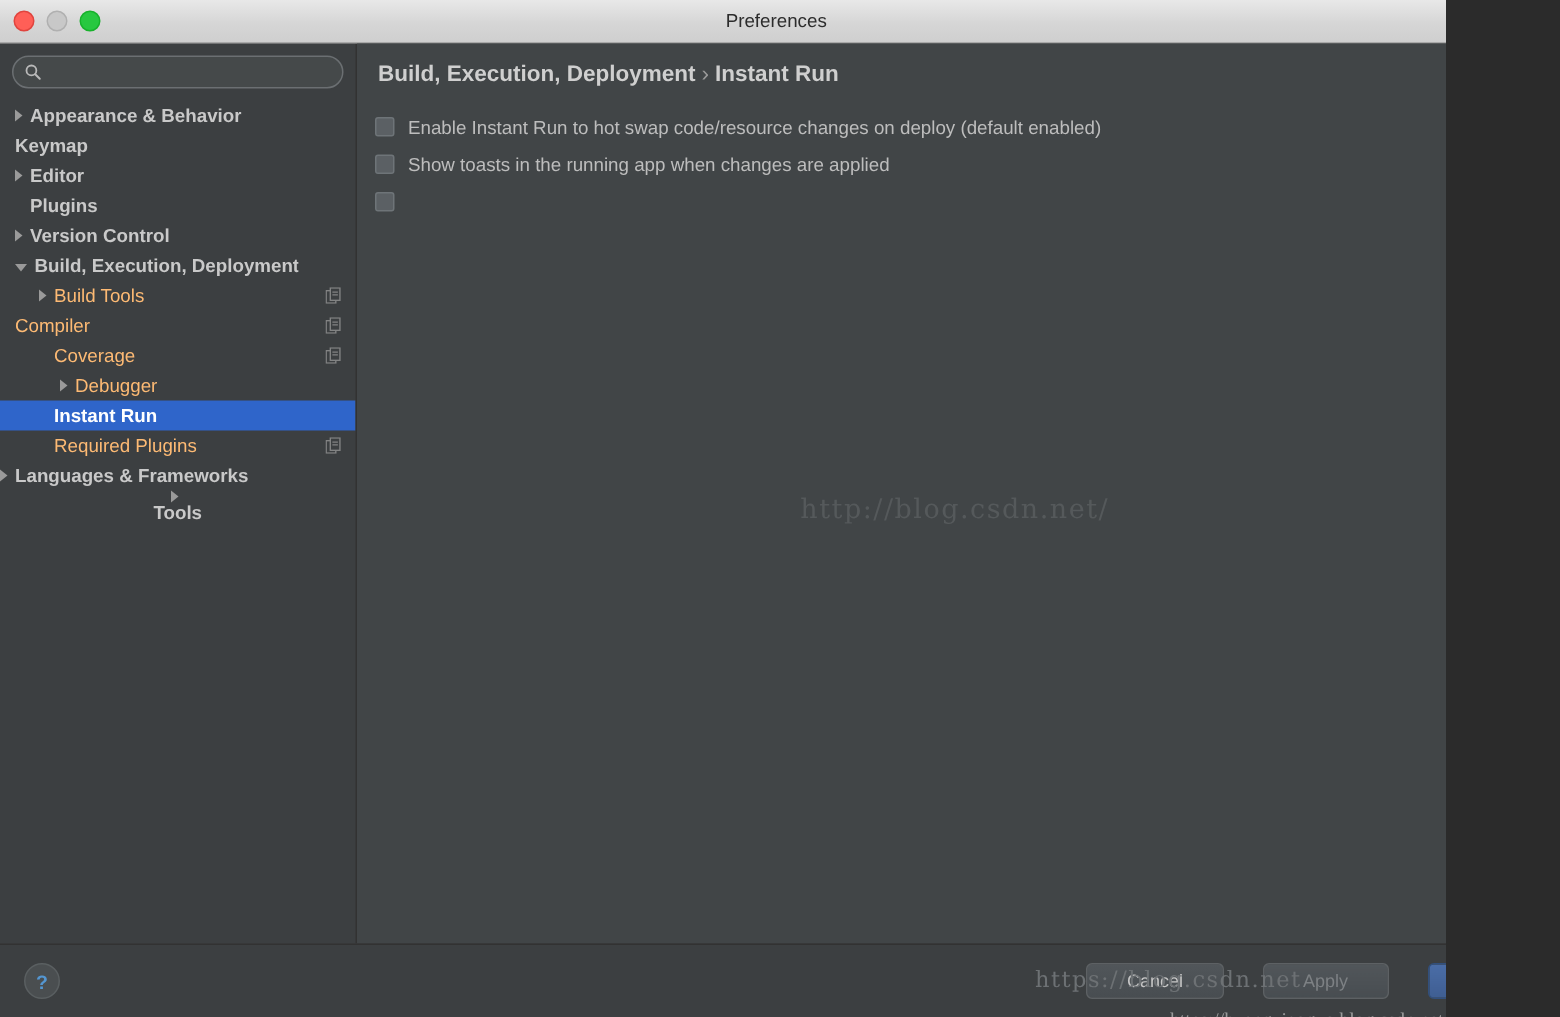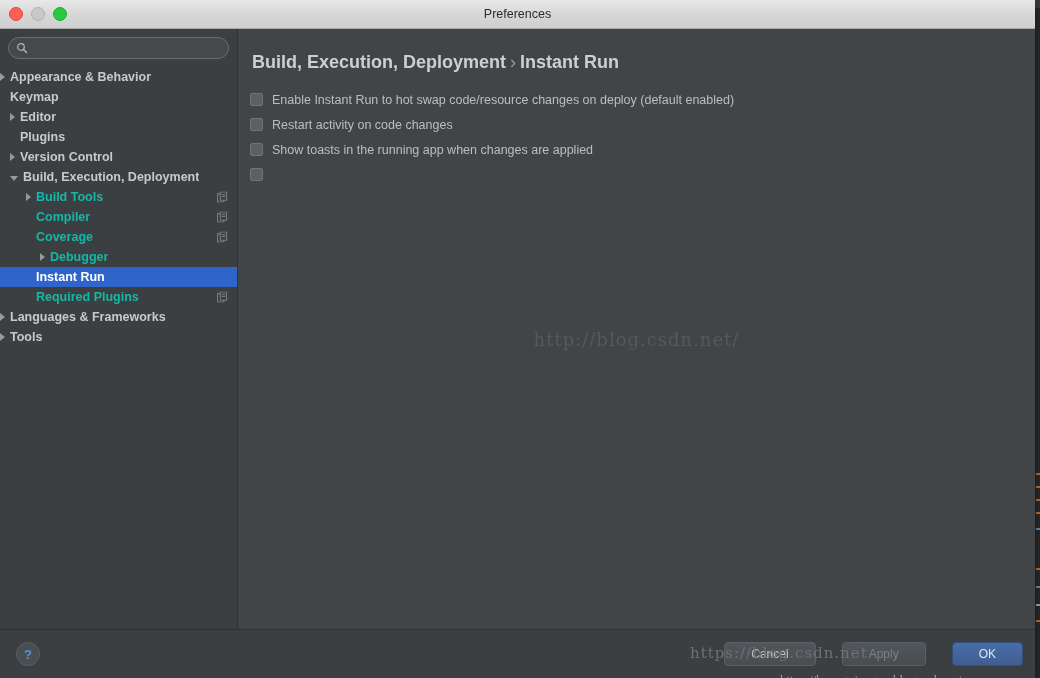--- a/index.html
+++ b/index.html
@@ -6,21 +6,21 @@
     margin: 0; padding: 0;
     width: 1040px; height: 678px;
     overflow: hidden;
     background: #2b2b2b;
     font-family: "Liberation Sans", sans-serif;
     -webkit-font-smoothing: antialiased;
   }
 
   #root {
     position: relative;
-    width: 1040px;
+    width: 964px;
     height: 678px;
     overflow: hidden;
   }
 
   
   .ide-bg {
     position: absolute; inset: 0;
     background: #3c3f41;
   }
   .ide-topstrip {
@@ -179,42 +179,42 @@
     margin-right: 5px;
     position: relative; top: 1px;
   }
   .tree-row .arrow.blank {
     border: 0;
     width: 5px; height: 8px;
     margin-right: 5px;
   }
   .tree-row .lbl { flex: 0 1 auto; overflow: hidden; text-overflow: ellipsis; }
   .tree-row.bold .lbl { font-weight: bold; color: #c9c9c9; }
-  .tree-row.dim .lbl { color: #14b8a6; font-weight: bold; }
+  .tree-row.dim .lbl { color: #fdba74; }
   .tree-row.selected .lbl { color: #ffffff; font-weight: bold; }
   .scope-ico {
     position: absolute;
     right: 9px; top: 50%;
     transform: translateY(-50%);
     width: 11px; height: 11px;
     opacity: .75;
   }
 
   
   .content {
     flex: 1 1 auto;
     position: relative;
     background: #414547;
     min-width: 0;
     display: flex;
     flex-direction: column;
   }
   .breadcrumb {
-    padding: 23px 0 10px 14px;
-    font-size: 18px;
+    padding: 12px 0 10px 14px;
+    font-size: 15px;
     font-weight: bold;
     color: #cfcfcf;
     white-space: nowrap;
   }
   .breadcrumb .crumb-sep {
     color: #9a9a9a;
     font-weight: normal;
     padding: 0 4px;
   }
   .options {
@@ -368,21 +368,21 @@
         <div class="search-wrap">
           <div class="search-field">
             <svg class="search-ico" viewBox="0 0 16 16">
               <circle cx="6.6" cy="6.6" r="4.4" fill="none" stroke="#b9b9b9" stroke-width="1.6"></circle>
               <line x1="10" y1="10" x2="14" y2="14" stroke="#b9b9b9" stroke-width="1.8" stroke-linecap="round"></line>
             </svg>
             <input class="search-input" type="text" value="" placeholder="" style="">
           </div>
         </div>
         <div class="tree" id="tree">
-            <div class="tree-row bold" style="">
+            <div class="tree-row bold" style="padding-left: 10px;">
               <span class="arrow"></span>
               <span class="lbl">Appearance &amp; Behavior</span>
             </div>
             <div class="tree-row bold" style="">
               <span class="arrow blank"></span>
               <span class="lbl">Keymap</span>
             </div>
             <div class="tree-row bold" style="padding-left: 10px;">
               <span class="arrow"></span>
               <span class="lbl">Editor</span>
@@ -402,21 +402,21 @@
             <div class="tree-row dim" style="padding-left: 26px;">
               <span class="arrow"></span>
               <span class="lbl">Build Tools</span>
               <svg class="scope-ico" viewBox="0 0 12 12">
                 <rect x="0.5" y="2.5" width="7" height="9" fill="none" stroke="#9a9a9a"></rect>
                 <rect x="3.5" y="0.5" width="7" height="9" fill="#3c3f41" stroke="#9a9a9a"></rect>
                 <line x1="5" y1="3.5" x2="9" y2="3.5" stroke="#9a9a9a"></line>
                 <line x1="5" y1="5.5" x2="9" y2="5.5" stroke="#9a9a9a"></line>
               </svg>
             </div>
-            <div class="tree-row dim" style="padding-left: 26px;">
+            <div class="tree-row dim" style="">
               <span class="arrow blank"></span>
               <span class="lbl">Compiler</span>
               <svg class="scope-ico" viewBox="0 0 12 12">
                 <rect x="0.5" y="2.5" width="7" height="9" fill="none" stroke="#9a9a9a"></rect>
                 <rect x="3.5" y="0.5" width="7" height="9" fill="#3c3f41" stroke="#9a9a9a"></rect>
                 <line x1="5" y1="3.5" x2="9" y2="3.5" stroke="#9a9a9a"></line>
                 <line x1="5" y1="5.5" x2="9" y2="5.5" stroke="#9a9a9a"></line>
               </svg>
             </div>
             <div class="tree-row dim" style="padding-left: 26px;">
@@ -444,40 +444,36 @@
                 <rect x="0.5" y="2.5" width="7" height="9" fill="none" stroke="#9a9a9a"></rect>
                 <rect x="3.5" y="0.5" width="7" height="9" fill="#3c3f41" stroke="#9a9a9a"></rect>
                 <line x1="5" y1="3.5" x2="9" y2="3.5" stroke="#9a9a9a"></line>
                 <line x1="5" y1="5.5" x2="9" y2="5.5" stroke="#9a9a9a"></line>
               </svg>
             </div>
             <div class="tree-row bold" style="padding-left: 0;">
               <span class="arrow"></span>
               <span class="lbl">Languages &amp; Frameworks</span>
             </div>
-            <div class="tree-row bold" style="">
+            <div class="tree-row bold" style=" flex-direction: column;">
               <span class="arrow"></span>
               <span class="lbl">Tools</span>
             </div>
           </div>
       </div>
 
       <div class="content">
         <div class="breadcrumb">
           <span>Build, Execution, Deployment</span><span class="crumb-sep">›</span><span>Instant Run</span>
         </div>
 
         <div class="options" id="options">
             <label class="opt-row">
               <span class="cb"></span>
               <span>Enable Instant Run to hot swap code/resource changes on deploy (default enabled)</span>
-            </label>
-            <label class="opt-row">
-              <span class="cb"></span>
-              <span>Restart activity on code changes</span>
             </label>
             <label class="opt-row">
               <span class="cb"></span>
               <span>Show toasts in the running app when changes are applied</span>
             </label>
             <label class="opt-row">
               <span class="cb"></span>
             </label>
           </div>
 

